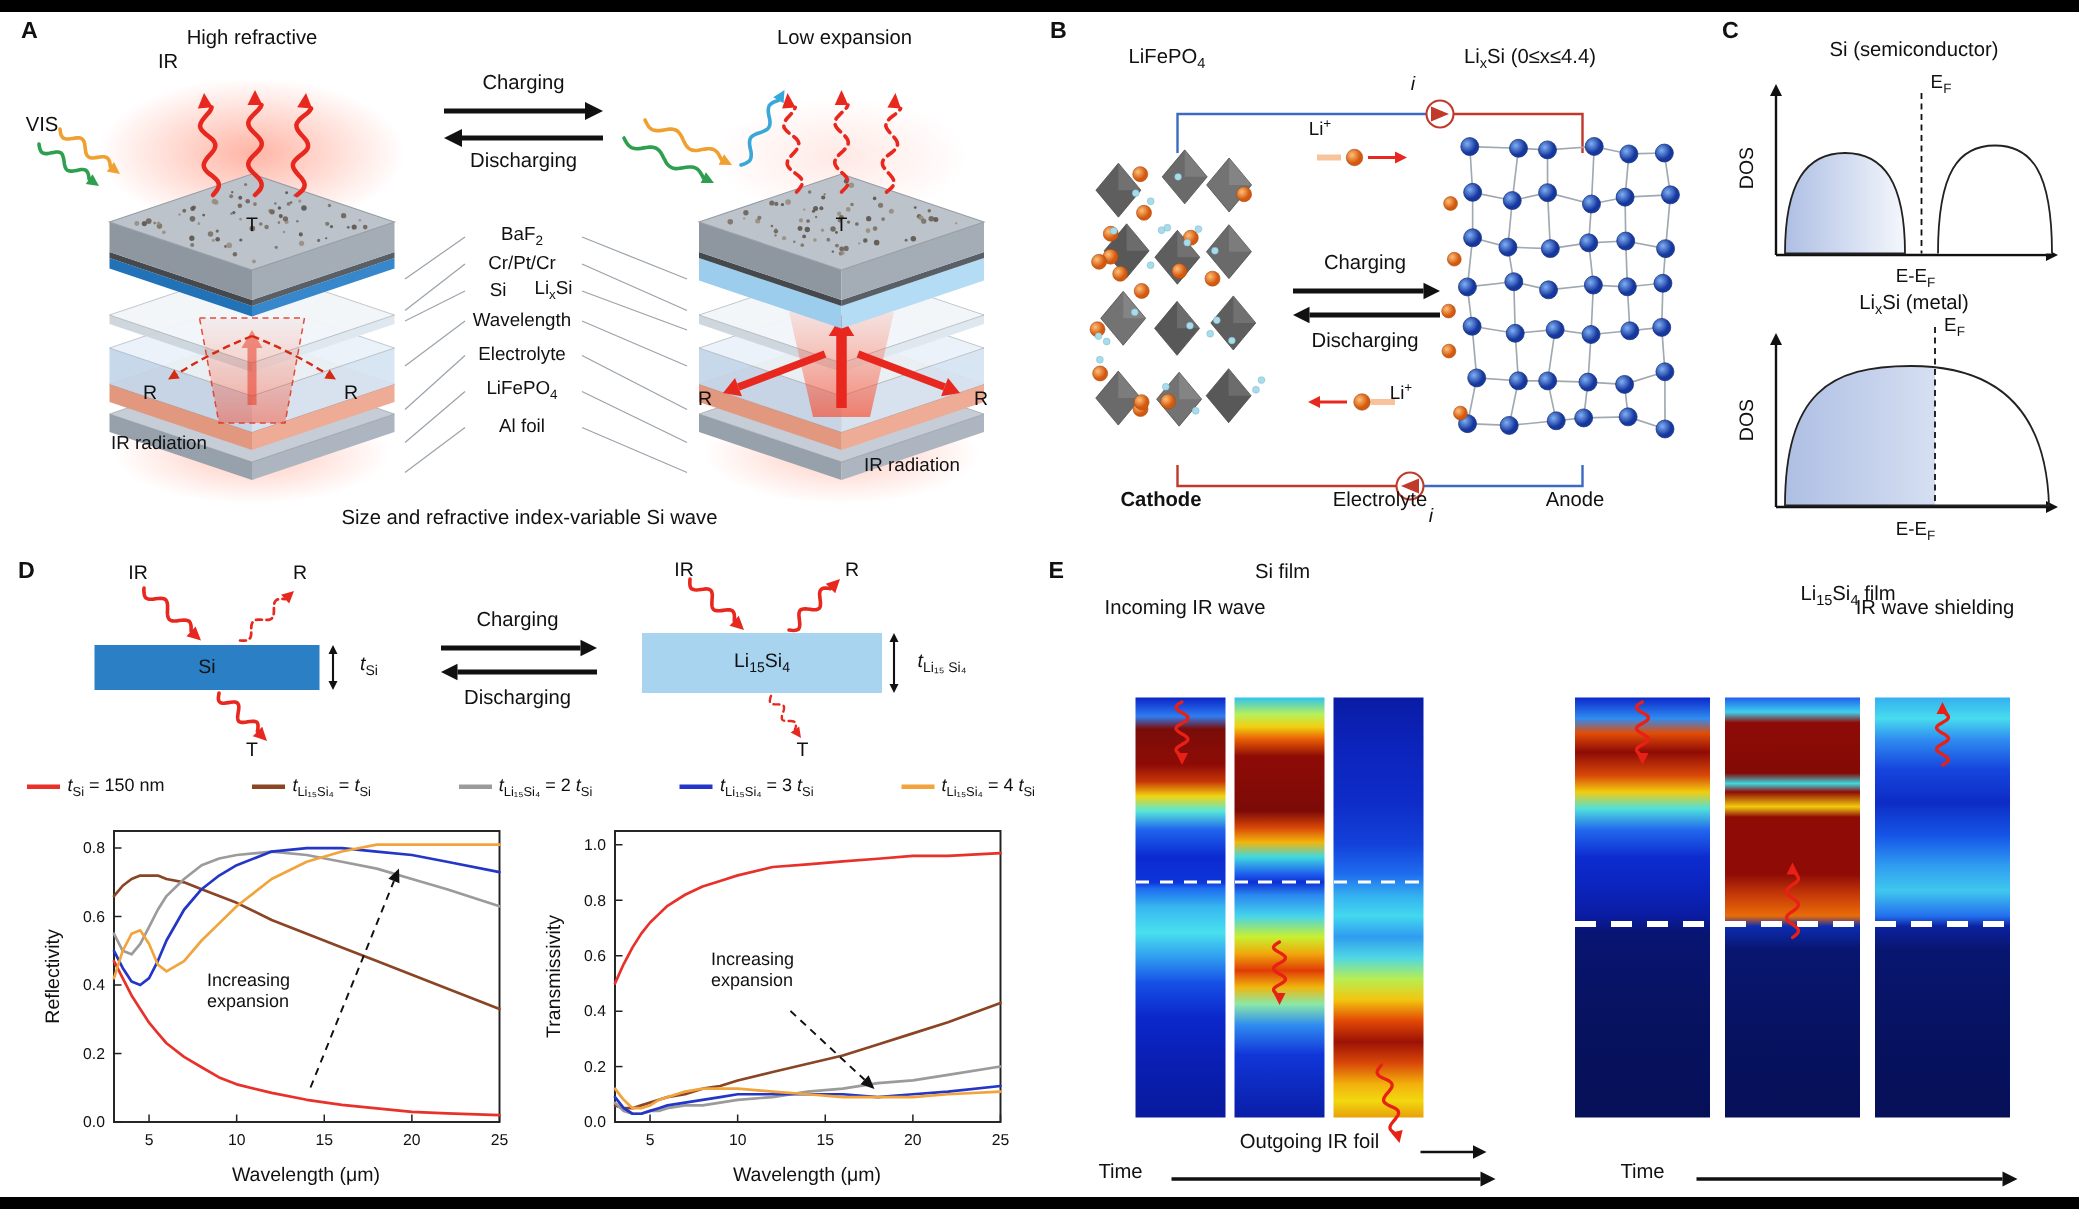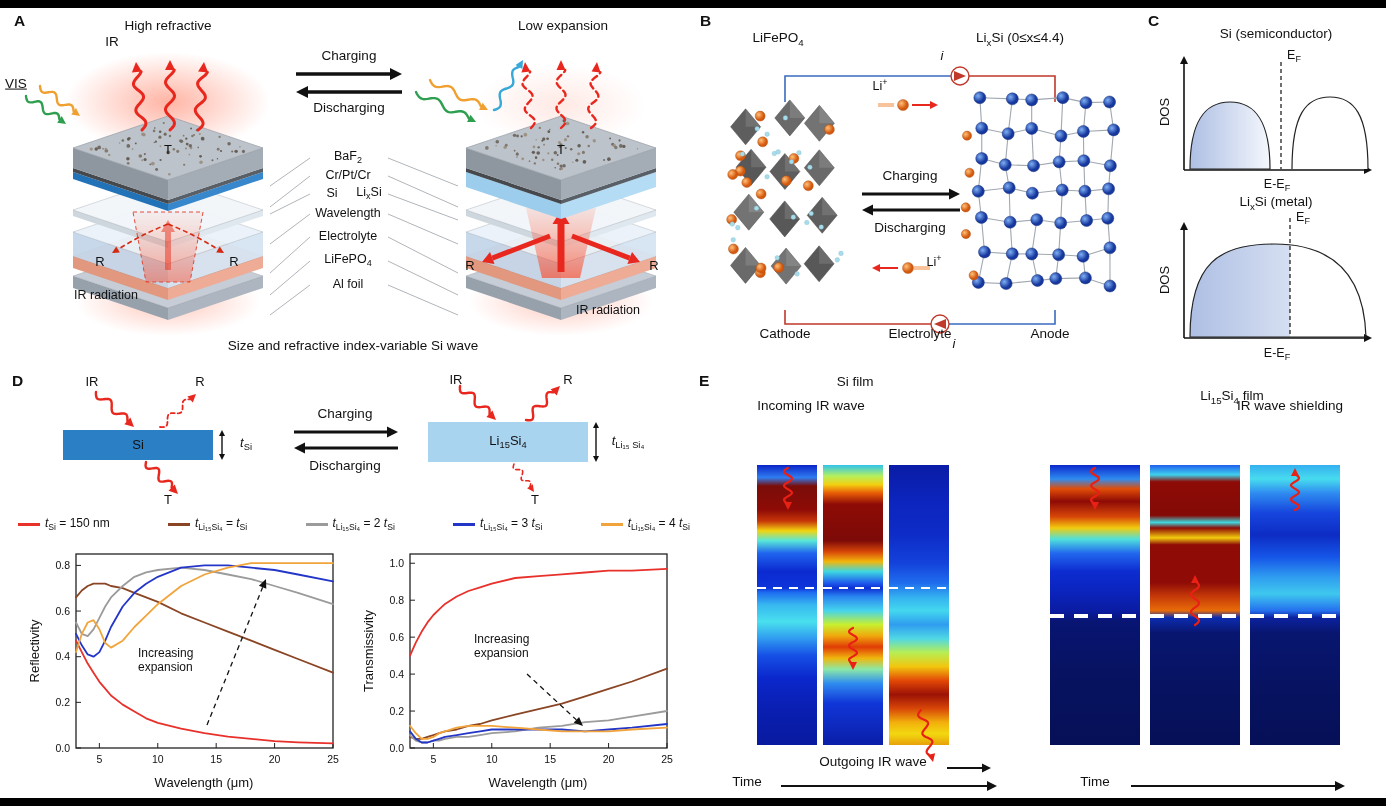--- a/index.html
+++ b/index.html
@@ -284,21 +284,21 @@
         <path d="M486,100L487.6,99.5L489.0,98.9L490.3,98.2L491.4,97.4L492.2,96.4L492.6,95.2L492.8,93.9L492.8,92.4L492.6,90.8L492.2,89.2L491.9,87.6L491.7,86.0L491.7,84.6L491.9,83.3L492.3,82.1L493.1,81.1L494.2,80.3L495.5,79.6L496.9,79.0L498.5,78.5L500.1,77.9L501.5,77.3L502.8,76.6L503.9,75.8L504.6,74.8L505.1,73.7L505.3,72.3L505.3,70.9L505.1,69.3L504.7,67.7L504.4,66.1L504.2,64.5L504.2,63.0L504.4,61.7L504.8,60.5L505.6,59.6L506.7,58.7L508.0,58.0L509.4,57.5L511.0,56.9" fill="none" stroke="#38a8d8" stroke-width="2.4" stroke-dasharray="none" stroke-linecap="round"></path>
         <polygon points="515.0,50.0 514.4,58.9 507.5,54.9" fill="#38a8d8" opacity="1"></polygon>
         <line x1="288" y1="64" x2="382" y2="64" stroke="#111" stroke-width="3.4" stroke-dasharray="none"></line>
         <polygon points="394.0,64.0 382.0,70.0 382.0,58.0" fill="#111" opacity="1"></polygon>
         <line x1="394" y1="82" x2="300" y2="82" stroke="#111" stroke-width="3.4" stroke-dasharray="none"></line>
         <polygon points="288.0,82.0 300.0,76.0 300.0,88.0" fill="#111" opacity="1"></polygon>
       </svg>
     <div class="plabel" style="left:6px;top:2px;">A</div>
     <div class="txt mid" style="left:160px;top:16px;">High refractive</div>
     <div class="txt mid" style="left:104px;top:32px;">IR</div>
-    <div class="txt mid" style="left:8px;top:74px;text-decoration:underline;">VIS</div>
+    <div class="txt mid" style="left:20px;top:74px;">VIS</div>
     <div class="txt mid" style="left:341px;top:46px;">Charging</div>
     <div class="txt mid" style="left:341px;top:98px;">Discharging</div>
     <div class="txt mid" style="left:555px;top:16px;">Low expansion</div>
     <div class="txt" style="left:160px;top:140px;">T</div>
     <div class="txt" style="left:553px;top:140px;">T</div>
     <div class="txt small" style="left:340px;top:148px;">BaF<sub>2</sub></div>
     <div class="txt small" style="left:340px;top:166px;">Cr/Pt/Cr</div>
     <div class="txt small" style="left:324px;top:184px;">Si</div>
     <div class="txt small" style="left:361px;top:184px;">Li<sub>x</sub>Si</div>
     <div class="txt small" style="left:340px;top:204px;">Wavelength</div>
@@ -526,21 +526,21 @@
       </svg>
     <div class="plabel" style="left:2px;top:2px;">B</div>
     <div class="txt mid" style="left:80px;top:30px;">LiFePO<sub>4</sub></div>
     <div class="txt mid" style="left:322px;top:30px;">Li<sub>x</sub>Si (0≤x≤4.4)</div>
     <div class="txt ital" style="left:244px;top:46px;">i</div>
     <div class="txt ital" style="left:256px;top:334px;">i</div>
     <div class="txt small" style="left:182px;top:76px;">Li<sup>+</sup></div>
     <div class="txt small" style="left:236px;top:252px;">Li<sup>+</sup></div>
     <div class="txt mid" style="left:212px;top:166px;">Charging</div>
     <div class="txt mid" style="left:212px;top:218px;">Discharging</div>
-    <div class="txt mid" style="left:87px;top:324px;">Cathode</div>
+    <div class="txt mid" style="left:76px;top:324px;font-weight:bold;">Cathode</div>
     <div class="txt mid" style="left:222px;top:324px;">Electrolyte</div>
     <div class="txt mid" style="left:352px;top:324px;">Anode</div>
   </div>
 
   <div class="panel" id="panelC" style="left:1140px;top:10px;width:246px;height:358px;">
     <svg id="svgC" class="lay" width="246" height="358" viewBox="0 0 246 358">
         <defs>
           <linearGradient id="dosG" x1="0" y1="0" x2="1" y2="0">
             <stop offset="0%" stop-color="#aebfe4"></stop>
             <stop offset="100%" stop-color="#f4f7fc"></stop>
@@ -747,19 +747,19 @@
         <line x1="86" y1="416" x2="292" y2="416" stroke="#111" stroke-width="2.2" stroke-dasharray="none"></line>
         <polygon points="302.0,416.0 292.0,421.0 292.0,411.0" fill="#111" opacity="1"></polygon>
         <line x1="436" y1="416" x2="640" y2="416" stroke="#111" stroke-width="2.2" stroke-dasharray="none"></line>
         <polygon points="650.0,416.0 640.0,421.0 640.0,411.0" fill="#111" opacity="1"></polygon>
         <line x1="252" y1="398" x2="287" y2="398" stroke="#111" stroke-width="1.8" stroke-dasharray="none"></line>
         <polygon points="296.0,398.0 287.0,402.5 287.0,393.5" fill="#111" opacity="1"></polygon>
       </svg>
     <div class="plabel" style="left:4px;top:2px;">E</div>
     <div class="txt mid" style="left:160px;top:12px;">Si film</div>
     <div class="txt mid" style="left:537px;top:12px;margin-top:16px;">Li<sub>15</sub>Si<sub>4</sub> film</div>
-    <div class="txt mid" style="left:95px;top:36px;margin-left:21px;">Incoming IR wave</div>
+    <div class="txt mid" style="left:95px;top:36px;">Incoming IR wave</div>
     <div class="txt mid" style="left:595px;top:36px;">IR wave shielding</div>
-    <div class="txt mid" style="left:178px;top:392px;">Outgoing IR wave</div>
+    <div class="txt mid" style="left:178px;top:392px;">Outgoing IR foil</div>
     <div class="txt mid" style="left:52px;top:412px;">Time</div>
     <div class="txt mid" style="left:400px;top:412px;">Time</div>
   </div>
 </div>
 
 </body></html>

